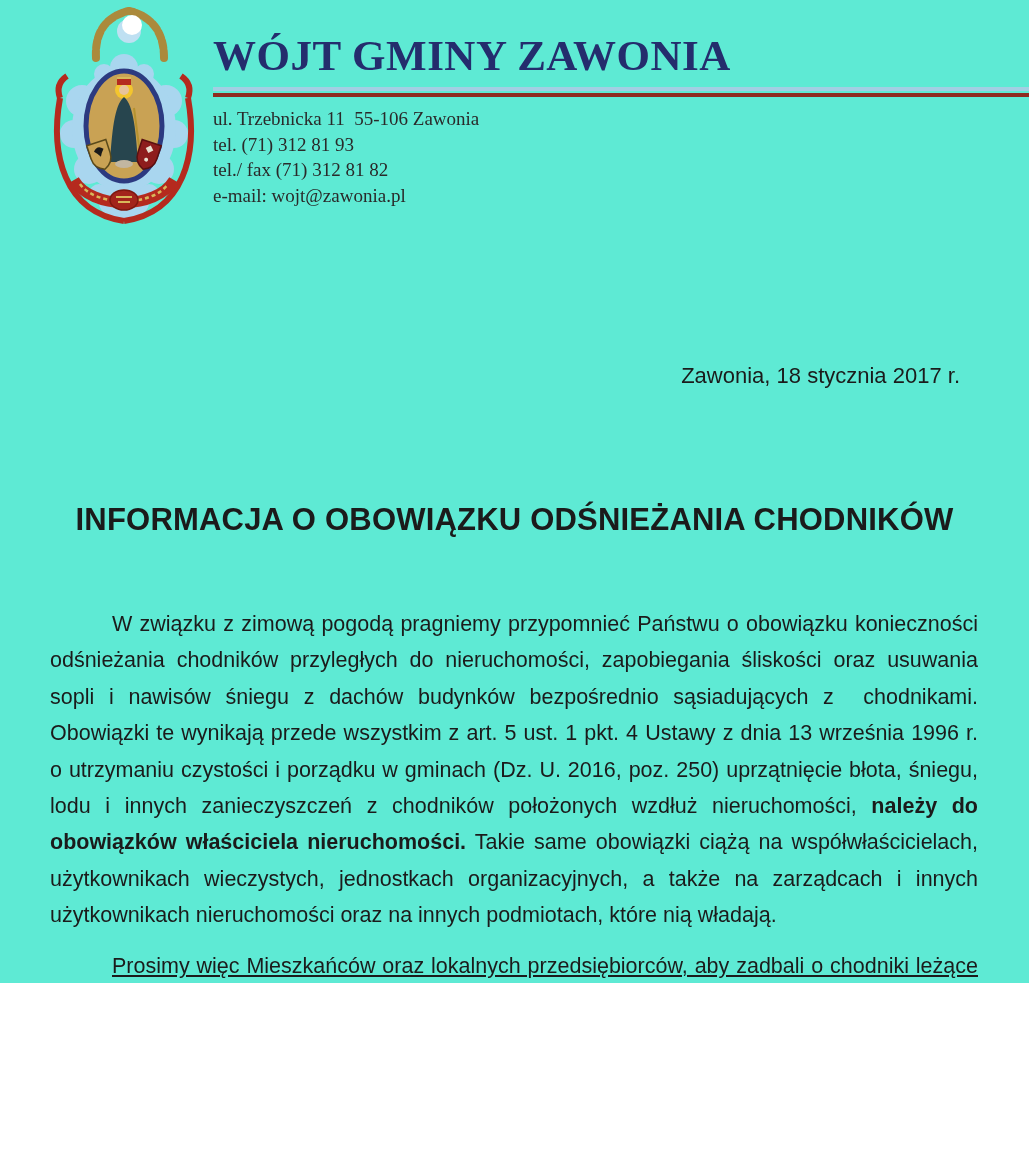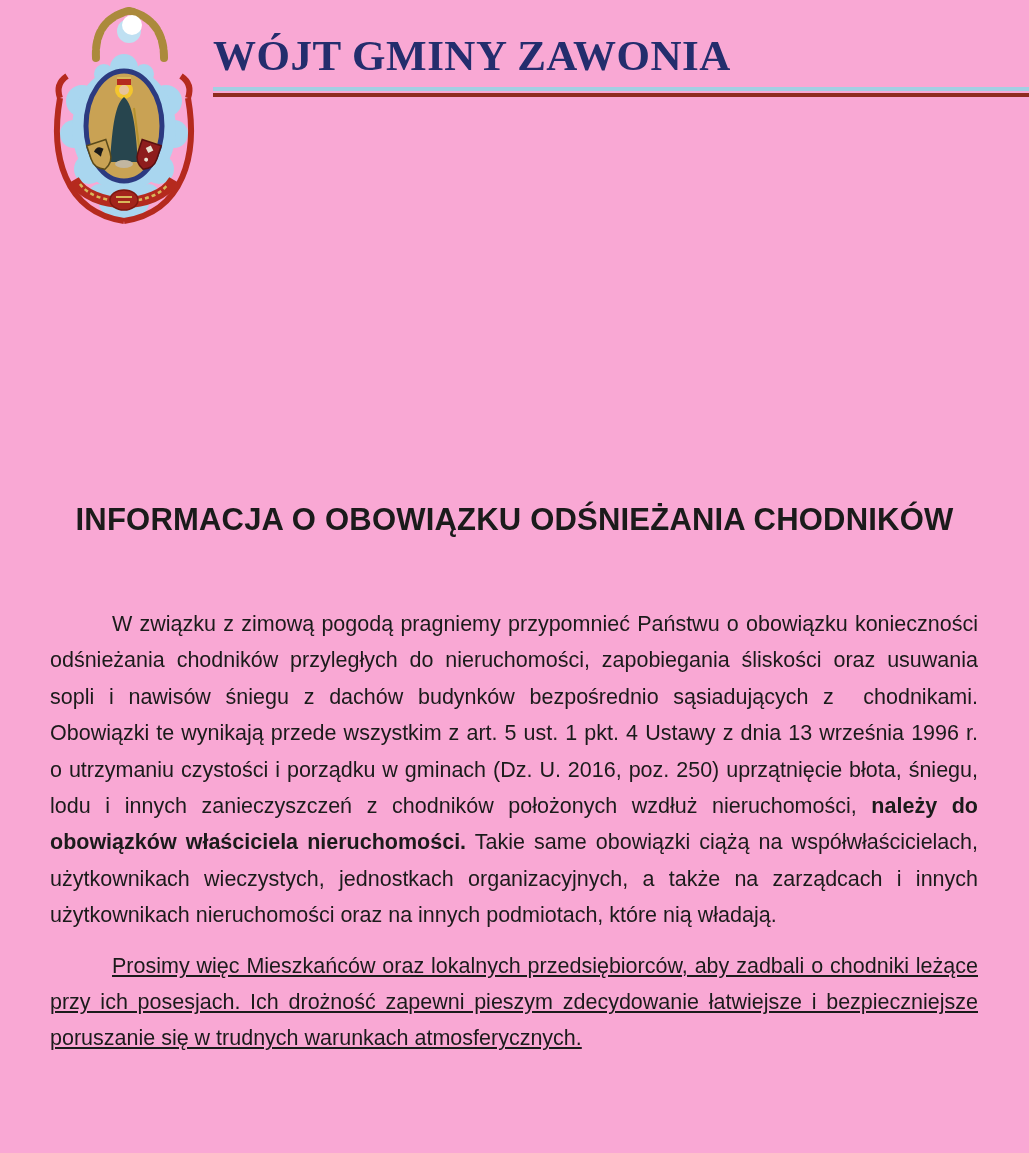--- a/index.html
+++ b/index.html
@@ -1,20 +1,20 @@
 <!DOCTYPE html>
 <html><head>
 <meta charset="utf-8">
 <style>
   html,body{margin:0;padding:0;background:#ffffff;}
   .page{
     position:relative;
     width:1029px;
-    height:1153px;
-    background:#f9a8d4;
+    height:983px;
+    background:#5eead4;
     font-family:"Liberation Sans",sans-serif;
     color:#1b1b1b;
     overflow:hidden;
   }
   
   .crest{
     position:absolute;
     left:44px; top:2px;
     width:160px; height:244px;
   }
@@ -138,23 +138,30 @@
         </g>
       </svg>
     </div>
 
     <div class="head-right">
       <div class="sender-title">WÓJT GMINY ZAWONIA</div>
       <div class="rules">
         <div class="rule-blue"></div>
         <div class="rule-red"></div>
       </div>
+      <div class="contact">
+        <div>ul. Trzebnicka 11&nbsp; 55-106 Zawonia</div>
+        <div>tel. (71) 312 81 93</div>
+        <div>tel./ fax (71) 312 81 82</div>
+        <div>e-mail: wojt@zawonia.pl</div>
+      </div>
     </div>
   </header>
 
+  <div class="dateline">Zawonia, 18 stycznia 2017 r.</div>
 
   <div class="doc-heading">INFORMACJA O OBOWIĄZKU ODŚNIEŻANIA CHODNIKÓW</div>
 
   <div class="doc-body" id="doc-body">
       <p class="para"><span>W związku z&nbsp;zimową pogodą pragniemy przypomnieć Państwu o&nbsp;obowiązku konieczności odśnieżania chodników przyległych do nieruchomości, zapobiegania śliskości oraz usuwania sopli i&nbsp;nawisów śniegu z&nbsp;dachów budynków bezpośrednio sąsiadujących z&nbsp; chodnikami. Obowiązki te wynikają przede wszystkim z&nbsp;art. 5 ust. 1 pkt. 4 Ustawy z&nbsp;dnia 13 września 1996 r. o&nbsp;utrzymaniu czystości i&nbsp;porządku w&nbsp;gminach (Dz. U. 2016, poz. 250) uprzątnięcie błota, śniegu, lodu i&nbsp;innych zanieczyszczeń z&nbsp;chodników położonych wzdłuż nieruchomości, </span><span class="b">należy do obowiązków właściciela nieruchomości.</span><span> Takie same obowiązki ciążą na współwłaścicielach, użytkownikach wieczystych, jednostkach organizacyjnych, a&nbsp;także na zarządcach i&nbsp;innych użytkownikach nieruchomości oraz na innych podmiotach, które nią władają.</span></p>
       <p class="para"><span>Prosimy więc Mieszkańców oraz lokalnych przedsiębiorców, aby zadbali o&nbsp;chodniki leżące przy ich posesjach. Ich drożność zapewni pieszym zdecydowanie łatwiejsze i&nbsp;bezpieczniejsze poruszanie się w&nbsp;trudnych warunkach atmosferycznych.</span></p>
     </div>
 
 </div>
 

